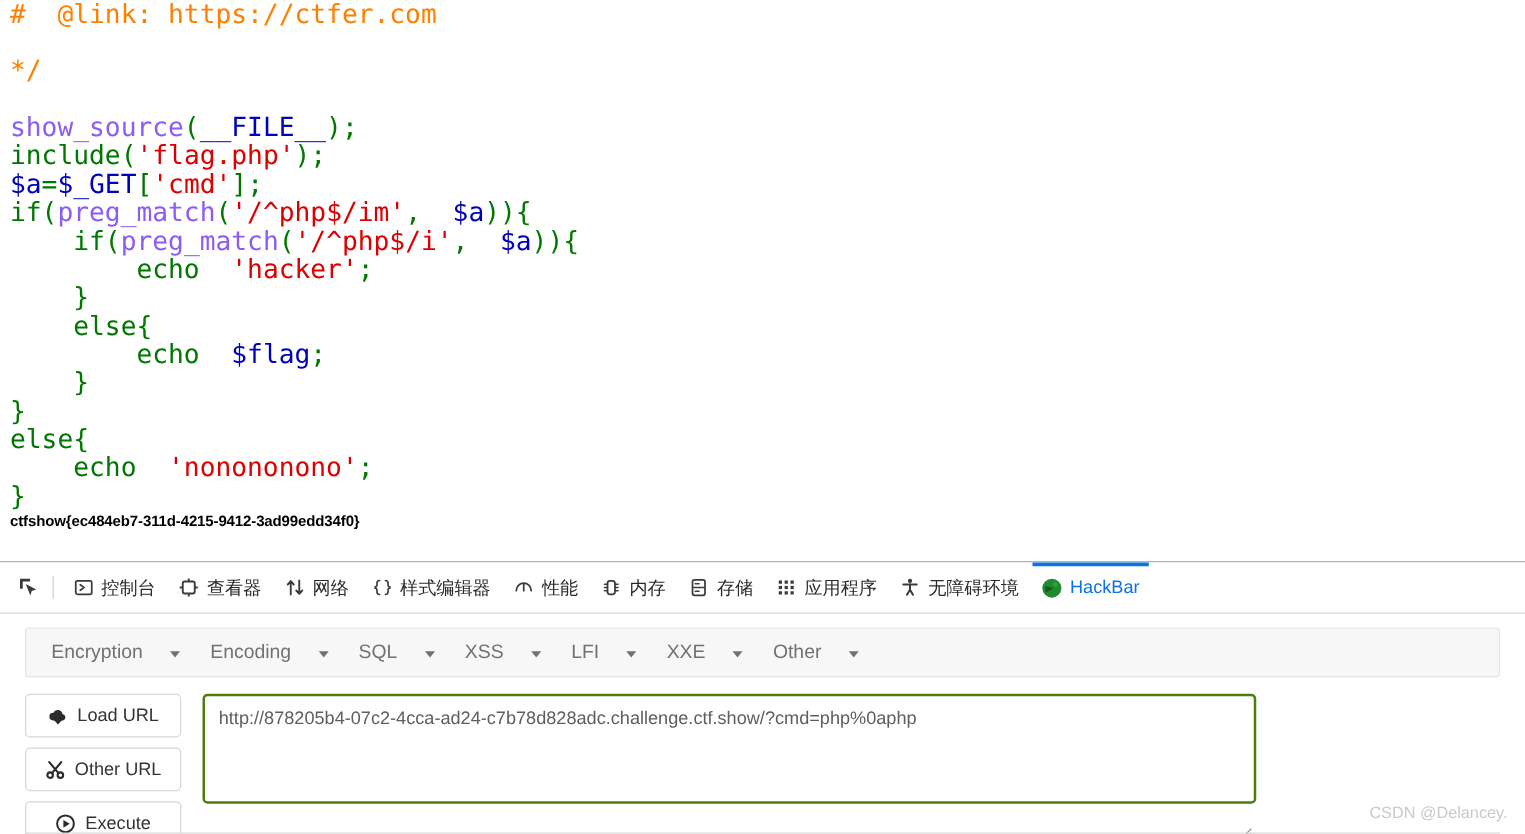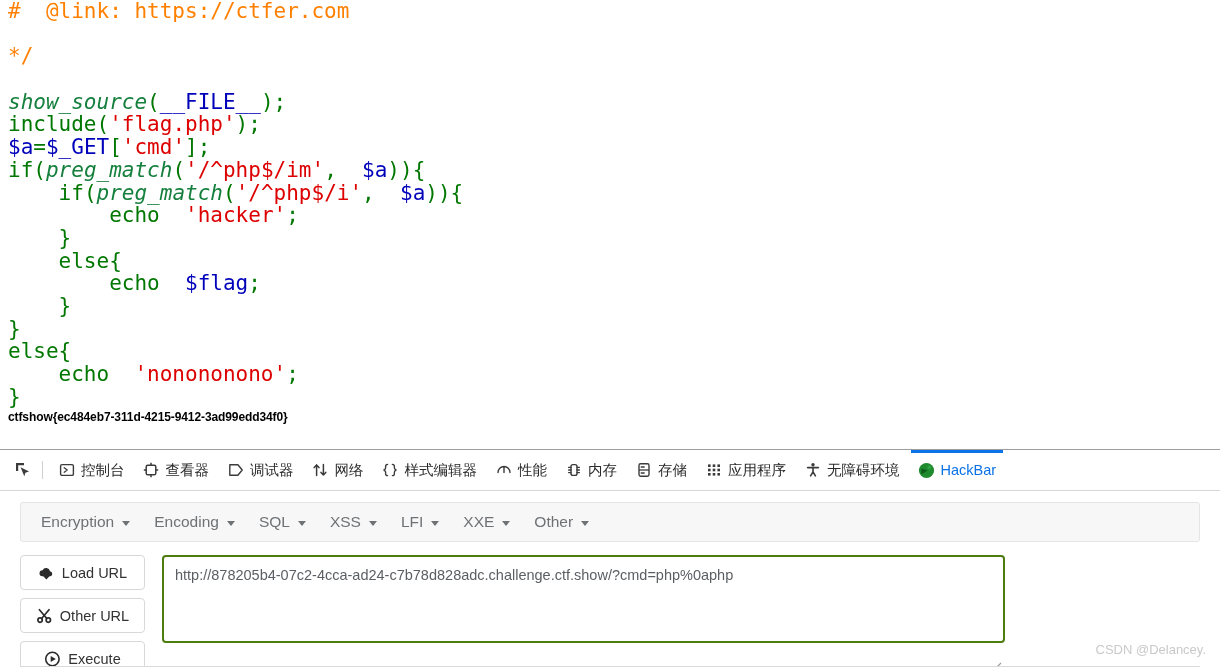--- a/index.html
+++ b/index.html
@@ -25,21 +25,21 @@
     font-size: 21px;
     line-height: 22.7px;
     padding: 0 0 0 8px;
     white-space: pre;
   }
   .code-line { height: 22.7px; }
   .c-comment  { color: #ff8000; }
   .c-kw       { color: #007700; }
   .c-default  { color: #0000bb; }
   .c-string   { color: #dd0000; }
-  .c-fn       { color: #15803d; font-style: italic; }
+  .c-fn       { color: #8b5cf6; }
 
   .flag-text {
     font-family: "Liberation Sans", sans-serif;
     font-size: 12px;
     font-weight: bold;
     color: #000000;
     padding-left: 8px;
     margin-top: 2px;
     letter-spacing: -0.1px;
   }
@@ -116,21 +116,21 @@
     align-items: center;
     padding-left: 8px;
   }
   .hb-menu {
     font-size: 15.5px;
     color: #6f7275;
     padding: 5px 12px;
     cursor: pointer;
     display: flex;
     align-items: center;
-    gap: 8px;
+    gap: 22px;
   }
   .caret {
     width: 0; height: 0;
     border-left: 4.5px solid transparent;
     border-right: 4.5px solid transparent;
     border-top: 5px solid #6f7275;
     display: inline-block;
     margin-top: 2px;
   }
 
@@ -235,28 +235,20 @@
           <span>控制台</span>
         </div>
         <div class="dt-tab">
           <span class="tab-ico">
             <svg width="16" height="16" viewBox="0 0 16 16">
               <rect x="3.2" y="3.2" width="9.6" height="9.6" rx="1.6" fill="none" stroke="#3b3b3b" stroke-width="1.5"></rect>
               <path d="M8 .8v2.6M8 12.6v2.6M.8 8h2.6M12.6 8h2.6" stroke="#3b3b3b" stroke-width="1.5"></path>
             </svg>
           </span>
           <span>查看器</span>
-        </div>
-        <div class="dt-tab">
-          <span class="tab-ico">
-            <svg width="16" height="16" viewBox="0 0 16 16">
-              <path d="M1.8 2.7h8.1l4.3 5.3l-4.3 5.3H1.8z" fill="none" stroke="#3b3b3b" stroke-width="1.4" stroke-linejoin="round"></path>
-            </svg>
-          </span>
-          <span>调试器</span>
         </div>
         <div class="dt-tab">
           <span class="tab-ico">
             <svg width="16" height="16" viewBox="0 0 16 16">
               <path d="M4.6 13.6V3M4.6 3L2.2 5.6M4.6 3L7 5.6M11.4 2.4v10.6M11.4 13L9 10.4M11.4 13L13.8 10.4" stroke="#3b3b3b" stroke-width="1.5" fill="none" stroke-linecap="round" stroke-linejoin="round"></path>
             </svg>
           </span>
           <span>网络</span>
         </div>
         <div class="dt-tab">

